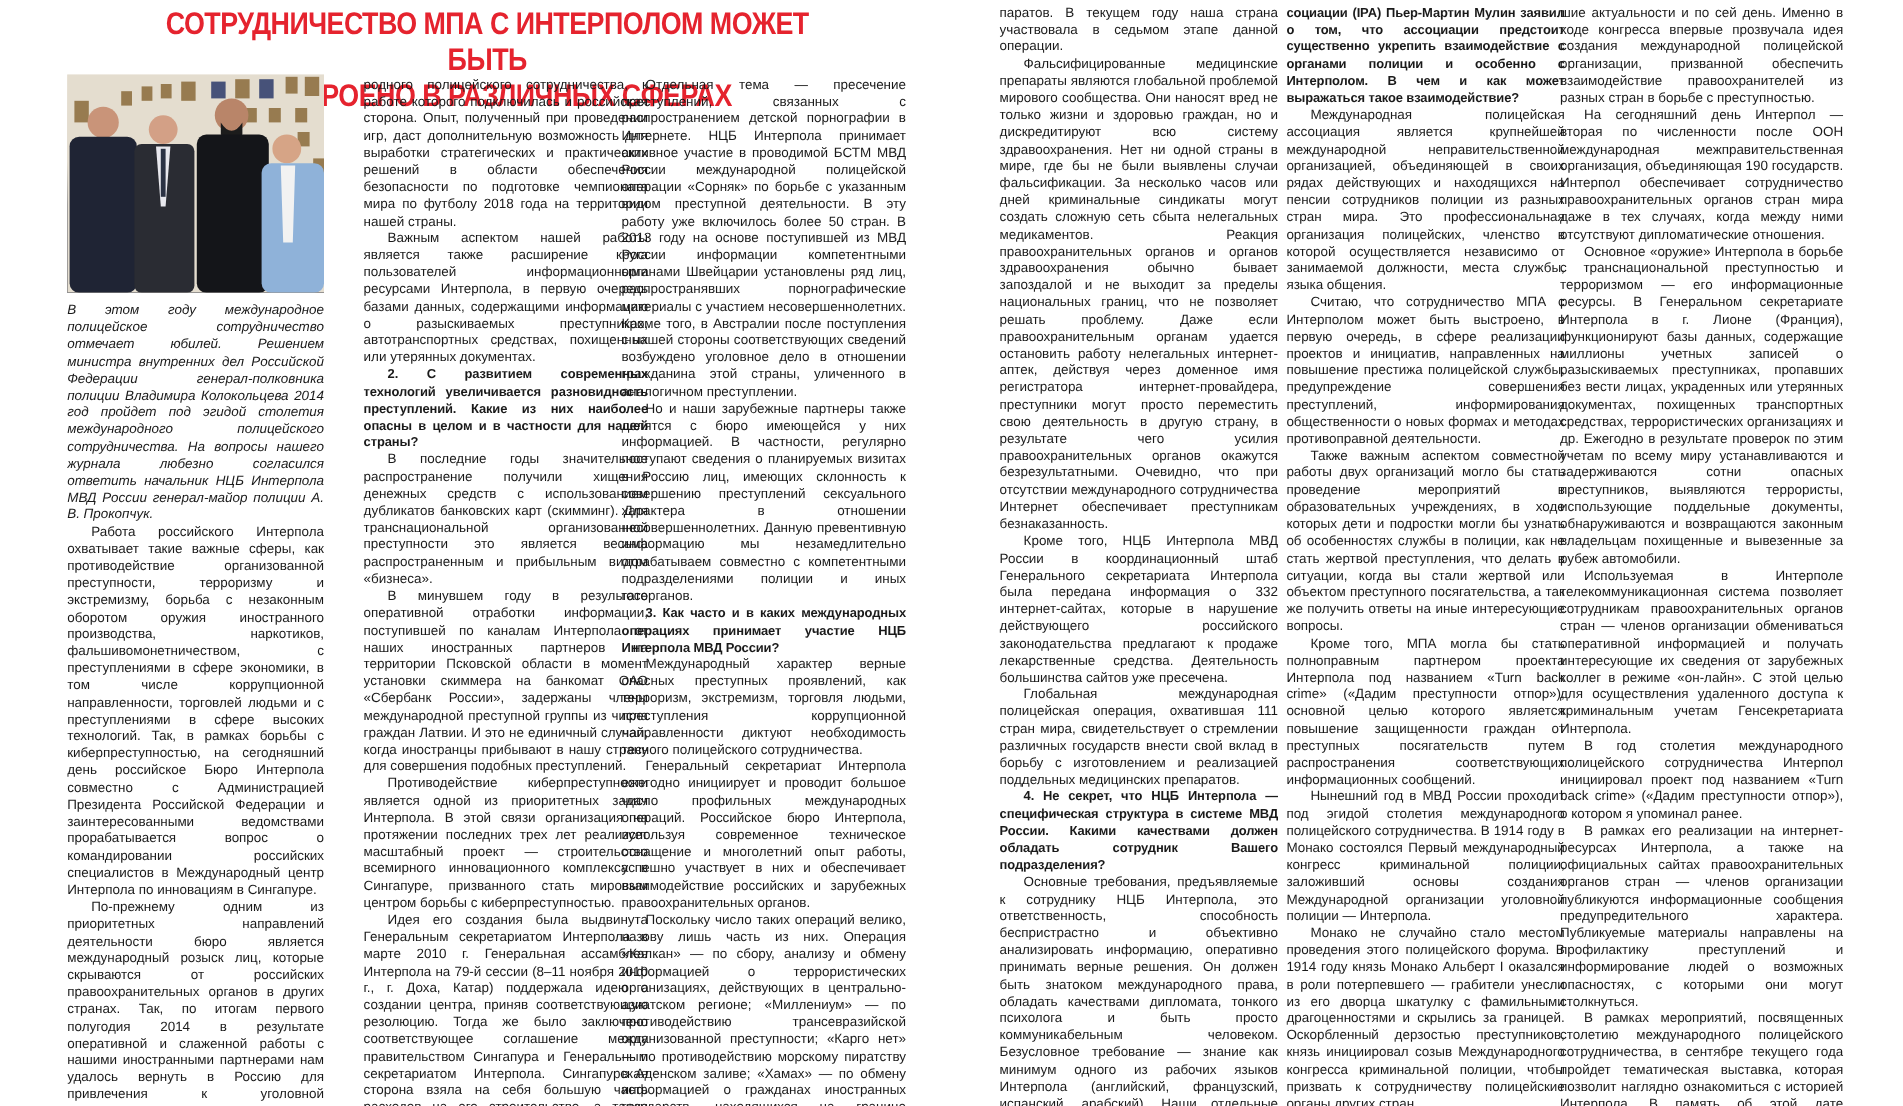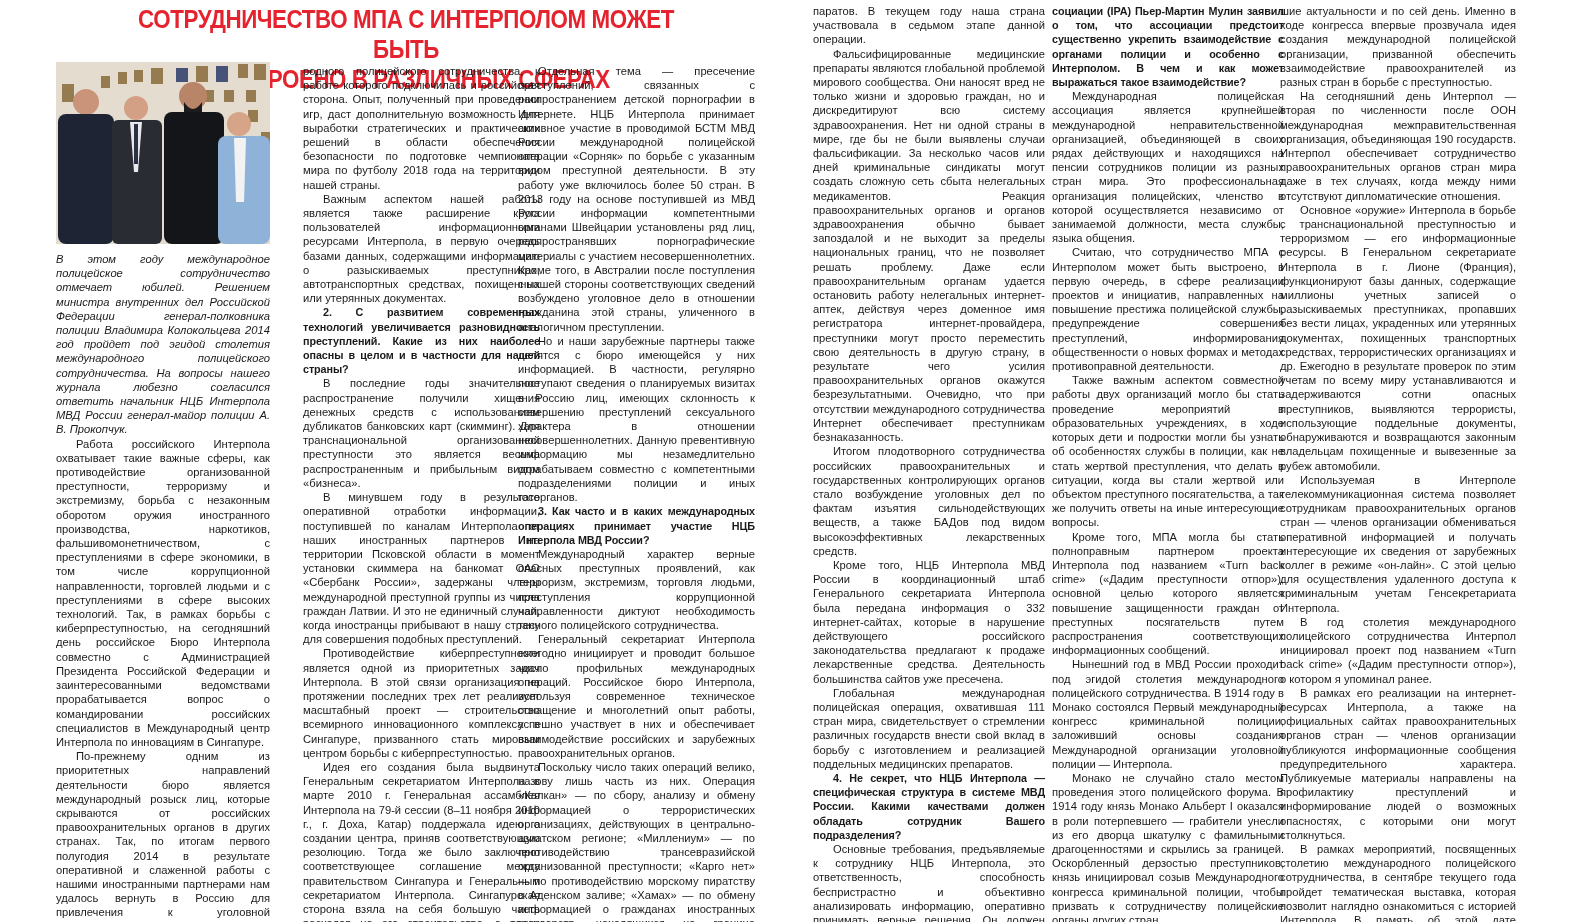--- a/index.html
+++ b/index.html
@@ -1,20 +1,20 @@
 <!DOCTYPE html>
 <html><head>
 <meta charset="utf-8">
 <style>
   html, body { margin:0; padding:0; background:#ffffff; }
   body { width:1586px; height:922px; position:relative; overflow:hidden;
          font-family:"Liberation Sans", sans-serif; color:#1a1a1a; }
   .page { position:absolute; top:0; height:743px; }
   .page-left { left:0; width:793px; }
-  .page-right { left:773px; width:793px;text-decoration:underline; }
+  .page-right { left:793px; width:793px;text-decoration:underline; }
   .headline { position:absolute; left:56px; top:4px; width:700px; text-align:center;
               color:#e5232e; font-weight:bold; font-size:26px; line-height:30px;
               letter-spacing:-0.5px; transform:scaleX(0.86); transform-origin:center top;
               text-transform:uppercase; }
   .col { position:absolute; font-size:11.2px; line-height:14.2px; text-align:justify;
          hyphens:auto; overflow:hidden; }
   .col p { margin:0; text-indent:20px; }
   .col p.noindent { text-indent:0; }
   .col p.q { font-weight:bold; text-indent:20px; font-size:10.8px; letter-spacing:-0.1px; }
   .col p.intro { font-style:italic; text-indent:0; }
@@ -98,21 +98,20 @@
     <p>Генеральный секретариат Интерпола ежегодно инициирует и проводит большое число профильных международных операций. Российское бюро Интерпола, используя современное техническое оснащение и многолетний опыт работы, успешно участвует в них и обеспечивает взаимодействие российских и зарубежных правоохранительных органов.</p>
     <p>Поскольку число таких операций велико, назову лишь часть из них. Операция «Калкан» — по сбору, анализу и обмену информацией о террористических организациях, действующих в центрально-азиатском регионе; «Миллениум» — по противодействию транcевразийской организованной преступности; «Карго нет» — по противодействию морскому пиратству в Аденском заливе; «Хамах» — по обмену информацией о гражданах иностранных государств, находящихся на границе Афганистана и Пакистана с целью осуществления террористической деятельности; «Инфра-рэд» — целью операции является установление местонахождения, арест и экстрадиция международных преступников на территории стран — членов Интерпола.</p>
 
   </div>
 </div>
 
 <div class="page page-right">
   <div class="col" style="left:40px; top:4px; width:232px; height:918px;">
     <p class="noindent">паратов. В текущем году наша страна участвовала в седьмом этапе данной операции.</p>
     <p>Фальсифицированные медицинские препараты являются глобальной проблемой мирового сообщества. Они наносят вред не только жизни и здоровью граждан, но и дискредитируют всю систему здравоохранения. Нет ни одной страны в мире, где бы не были выявлены случаи фальсификации. За несколько часов или дней криминальные синдикаты могут создать сложную сеть сбыта нелегальных медикаментов. Реакция правоохранительных органов и органов здравоохранения обычно бывает запоздалой и не выходит за пределы национальных границ, что не позволяет решать проблему. Даже если правоохранительным органам удается остановить работу нелегальных интернет-аптек, действуя через доменное имя регистратора интернет-провайдера, преступники могут просто переместить свою деятельность в другую страну, в результате чего усилия правоохранительных органов окажутся безрезультатными. Очевидно, что при отсутствии международного сотрудничества Интернет обеспечивает преступникам безнаказанность.</p>
-    <p>Итогом плодотворного сотрудничества российских правоохранительных и государственных контролирующих органов стало возбуждение уголовных дел по фактам изъятия сильнодействующих веществ, а также БАДов под видом высокоэффективных лекарственных средств.</p>
     <p>Кроме того, НЦБ Интерпола МВД России в координационный штаб Генерального секретариата Интерпола была передана информация о 332 интернет-сайтах, которые в нарушение действующего российского законодательства предлагают к продаже лекарственные средства. Деятельность большинства сайтов уже пресечена.</p>
     <p>Глобальная международная полицейская операция, охватившая 111 стран мира, свидетельствует о стремлении различных государств внести свой вклад в борьбу с изготовлением и реализацией поддельных медицинских препаратов.</p>
     <p class="q">4. Не секрет, что НЦБ Интерпола — специфическая структура в системе МВД России. Какими качествами должен обладать сотрудник Вашего подразделения?</p>
     <p>Основные требования, предъявляемые к сотруднику НЦБ Интерпола, это ответственность, способность беспристрастно и объективно анализировать информацию, оперативно принимать верные решения. Он должен быть знатоком международного права, обладать качествами дипломата, тонкого психолога и быть просто коммуникабельным человеком. Безусловное требование — знание как минимум одного из рабочих языков Интерпола (английский, французский, испанский, арабский). Наши отдельные сотрудники владеют сразу двумя и даже тремя рабочими языками.</p>
 
   </div>
 
   <div class="col" style="left:279px; top:4px; width:232px; height:918px;">
     <p class="q noindent" style="text-indent:0">социации (IPA) Пьер-Мартин Мулин заявил о том, что ассоциации предстоит существенно укрепить взаимодействие с органами полиции и особенно с Интерполом. В чем и как может выражаться такое взаимодействие?</p>
     <p>Международная полицейская ассоциация является крупнейшей международной неправительственной организацией, объединяющей в своих рядах действующих и находящихся на пенсии сотрудников полиции из разных стран мира. Это профессиональная организация полицейских, членство в которой осуществляется независимо от занимаемой должности, места службы, языка общения.</p>

